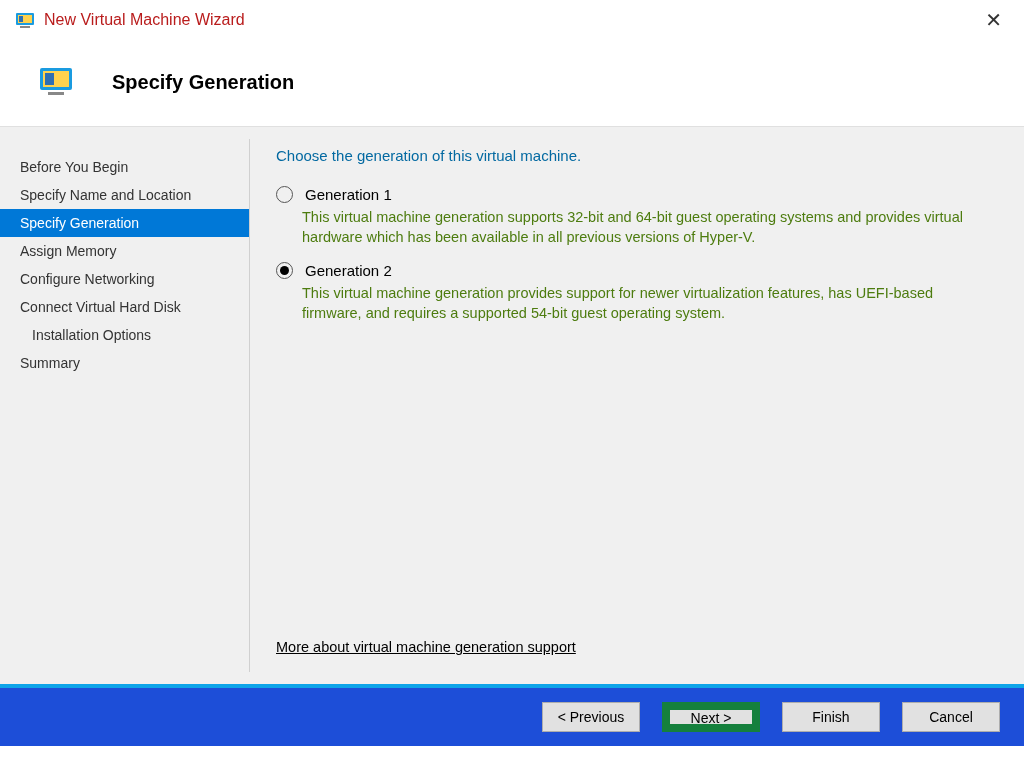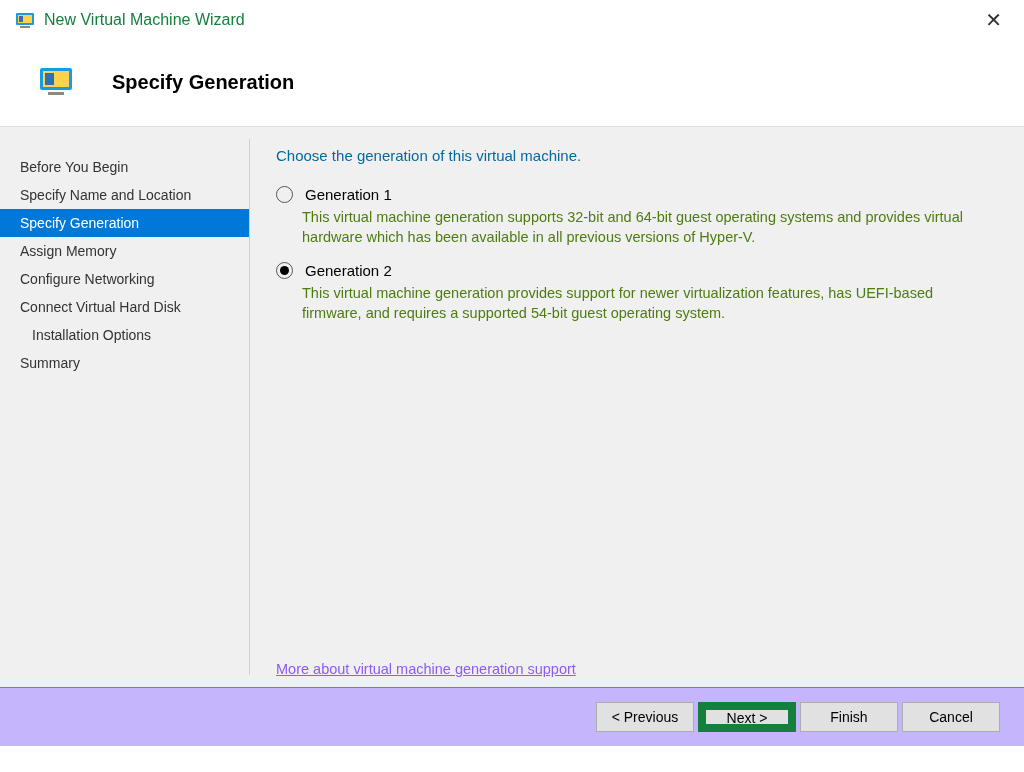--- a/index.html
+++ b/index.html
@@ -31,21 +31,21 @@
     .app-icon {
       width: 18px;
       height: 18px;
       display: flex;
       align-items: center;
       justify-content: center;
     }
     .app-icon svg { display: block; }
     .window-title {
       font-size: 16px;
-      color: #15803d;
+      color: #b91c1c;
     }
     .close-btn {
       font-size: 20px;
       color: #333;
       padding: 4px 10px;
       cursor: pointer;
       font-family: Arial;
       line-height: 1;
     }
     .header-section {
@@ -65,21 +65,21 @@
     .page-heading {
       font-size: 20px;
       font-weight: 700;
       color: #000;
     }
     .body-section {
       display: flex;
       background: #f0f0f0;
       height: 562px;
       border-top: 1px solid #e0e0e0;
-      border-bottom: 1px solid #0ea5e9;
+      border-bottom: 4px solid #0ea5e9;
     }
     .sidebar {
       width: 250px;
       padding: 14px 0 14px 0;
       border-right: 1px solid #d0d0d0;
       margin: 12px 0;
     }
     .step-item {
       padding: 6px 10px 6px 20px;
       font-size: 14px;
@@ -151,32 +151,32 @@
       height: 18px;
       flex-shrink: 0;
       margin-top: 1px;
     }
     .warn-text {
       font-size: 14.5px;
       color: #000;
     }
     .spacer { flex: 1; }
     .help-link {
-      color: #8b5cf6;
+      color: #000000;
       text-decoration: underline;
       font-size: 14.5px;
       cursor: pointer;
-      margin-bottom: 0;
+      margin-bottom: 19px;
     }
     .footer {
       display: flex;
       justify-content: flex-end;
-      gap: 4px;
+      gap: 22px;
       padding: 14px 24px;
-      background: #c4b5fd;
+      background: #1d4ed8;
     }
     .wiz-btn {
       min-width: 98px;
       height: 30px;
       font-size: 14px;
       background: #e1e1e1;
       border: 1px solid #adadad;
       color: #000;
       cursor: pointer;
       padding: 0 12px;

